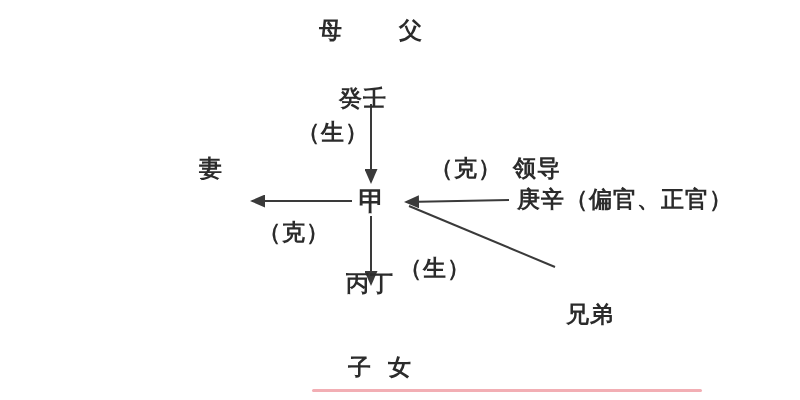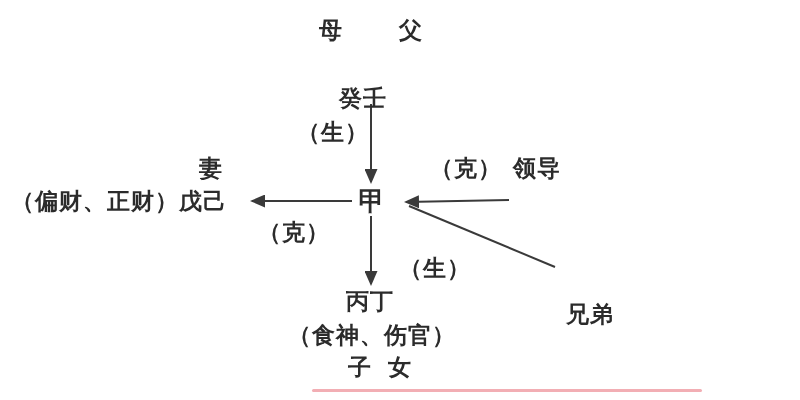--- a/index.html
+++ b/index.html
@@ -78,29 +78,28 @@
   <div class="lbl c pair" style="left:371px; top:19px; gap:56px">
     <span>母</span>
     <span>父</span>
   </div>
   <div class="lbl c" style="left:363px; top:87px">癸壬</div>
   <div class="lbl" style="left:297px; top:121px">（生）</div>
 
   <div class="lbl c center-stem" style="left:372px; top:188px">甲</div>
 
   <div class="lbl c" style="left:211px; top:157px">妻</div>
-  <div class="lbl" style="left:11px; top:190px">（偏财、正财）戊己</div>
   <div class="lbl c" style="left:294px; top:221px">（克）</div>
 
   <div class="lbl c" style="left:466px; top:157px">（克）</div>
   <div class="lbl c" style="left:537px; top:157px">领导</div>
+  <div class="lbl" style="left:517px; top:188px">庚辛（偏官、正官）</div>
 
   <div class="lbl" style="left:399px; top:257px">（生）</div>
-  <div class="lbl c" style="left:370px; top:290px">丙丁</div>
-  <div class="lbl c" style="left:372px; top:324px">（食神、伤官）</div>
+  <div class="lbl c" style="left:370px; top:272px">丙丁</div>
   <div class="lbl c pair" style="left:380px; top:356px; gap:16px">
     <span>子</span>
     <span>女</span>
   </div>
 
   <div class="lbl" style="left:566px; top:303px">兄弟</div>
 
   <div class="accent-line"></div>
 
 </div>

